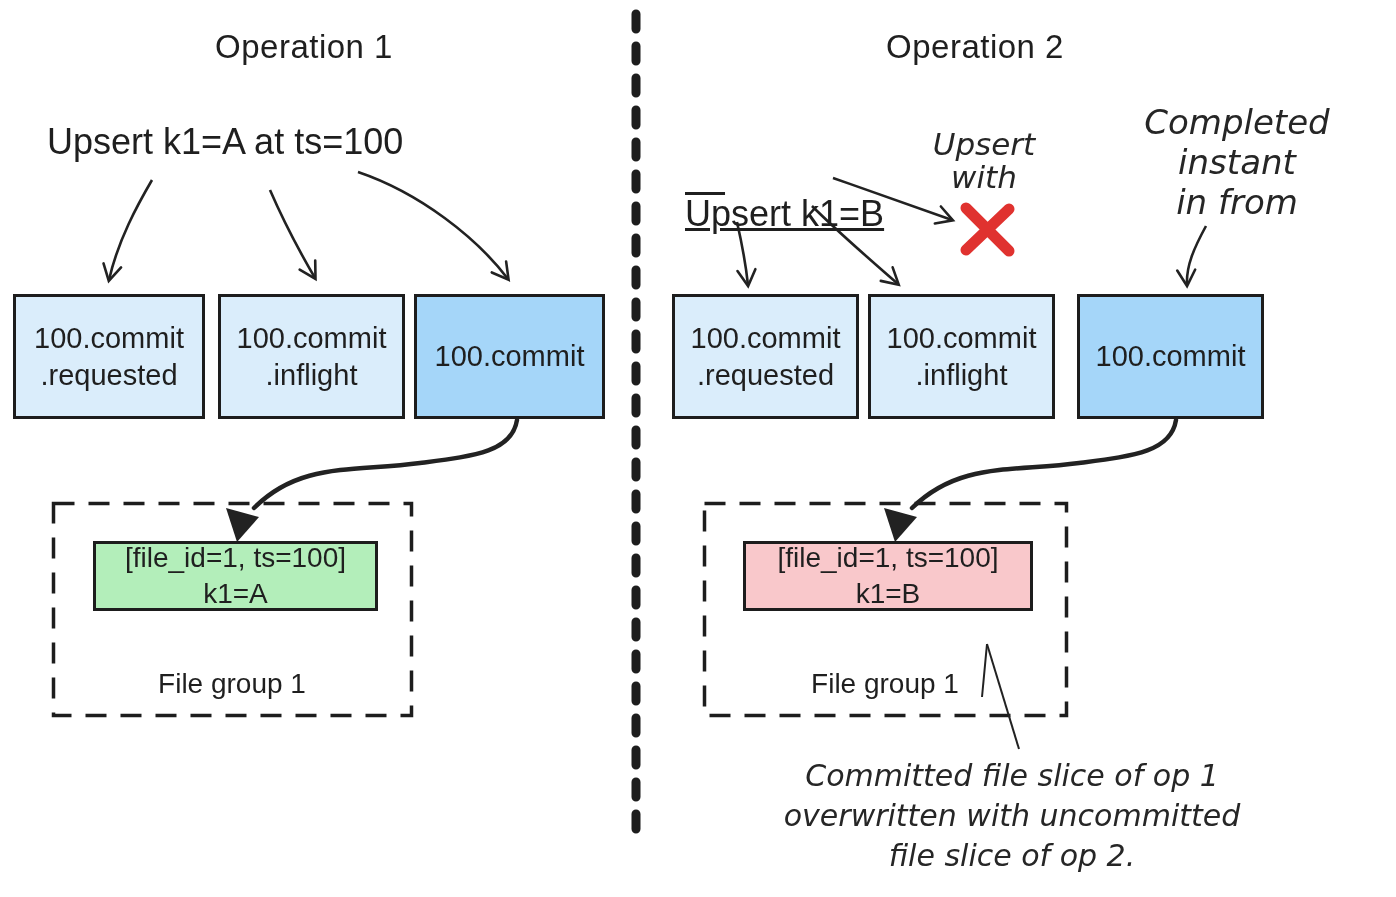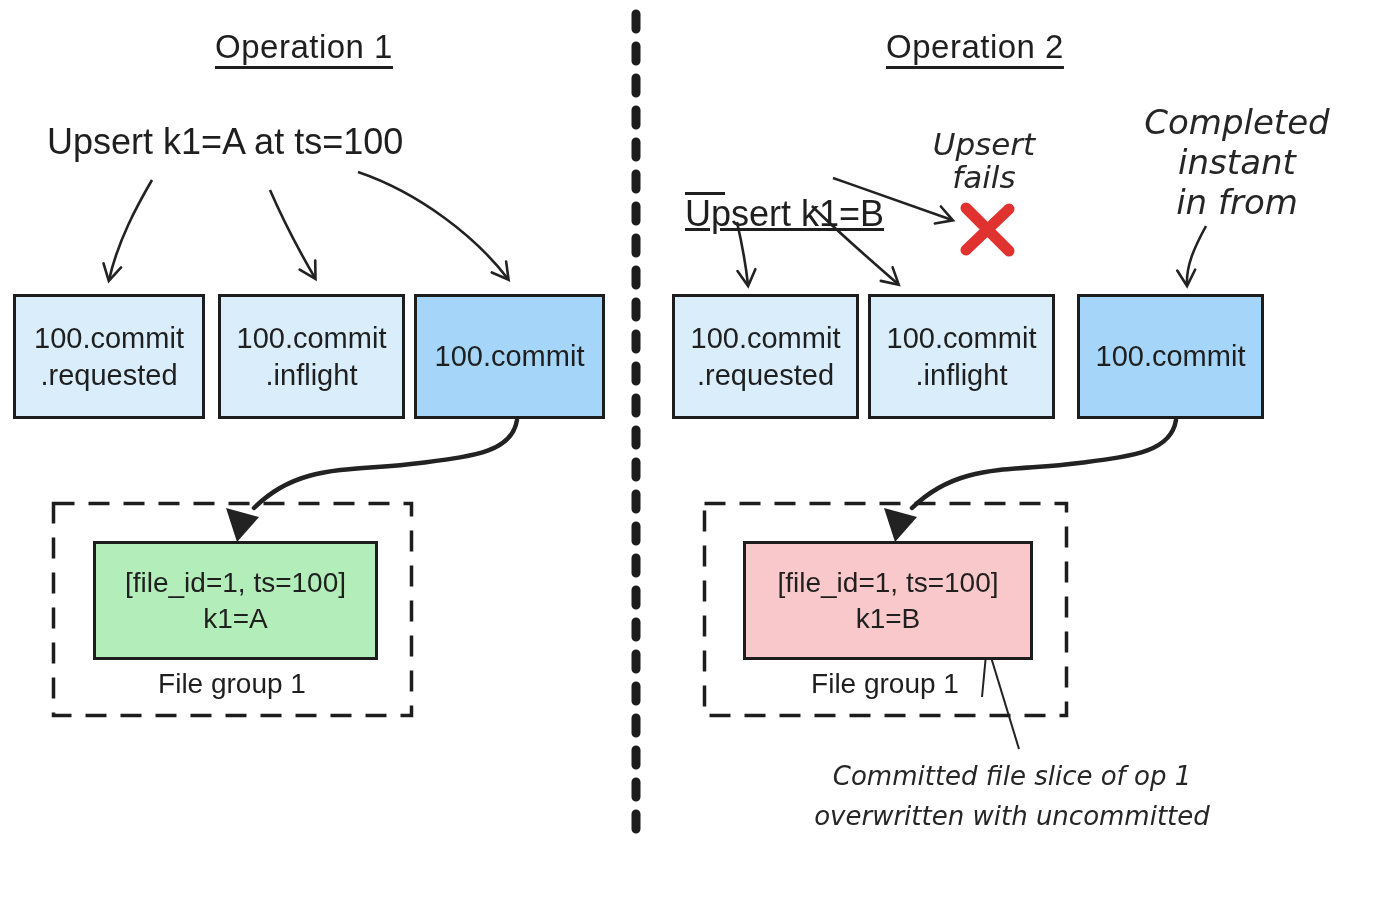--- a/index.html
+++ b/index.html
@@ -10,21 +10,20 @@
     font-family:"Liberation Sans", sans-serif;
     color:#1f1f1f;
     overflow:hidden;
   }
   .abs{position:absolute;}
   svg.layer{position:absolute;left:0;top:0;pointer-events:none;}
 
   .op-title-wrap{text-align:center;font-size:33px;}
   .op-title{
     display:inline-block;
-    text-decoration:underline;
     text-decoration-thickness:3px;
     text-underline-offset:8px;
     letter-spacing:0.5px;
   }
 
   .action-text{font-size:36px;line-height:36px;white-space:pre;}
 
   .tbox{
     box-sizing:border-box;
     height:125px;
@@ -32,36 +31,36 @@
     background:#daedfb;
     display:flex;flex-direction:column;
     align-items:center;justify-content:center;
     font-size:29px;line-height:37px;
     text-align:center;
   }
   .tbox.committed{background:#a5d6f9;}
 
   .slice{
     box-sizing:border-box;
-    height:119px;
+    height:70px;
     border:3px solid #1d1d1d;
     display:flex;flex-direction:column;
     align-items:center;justify-content:center;
     font-size:28px;line-height:36px;
     text-align:center;
   }
   .slice.green{background:#b3eeba;}
   .slice.pink{background:#f9c8cb;}
 
   .fg-label{font-size:28px;text-align:center;}
 
   .hand{
     font-family:"DejaVu Sans", sans-serif;
     font-style:italic;
-    font-size:26px;
+    font-size:30px;
     line-height:36px;
     text-align:center;
     color:#262626;
   }
   .hand.small-lh{line-height:33px;}
   .hand.note-lh{line-height:40px;}
 </style>
 </head>
 <body>
 
@@ -137,21 +136,21 @@
     <span class="op-title">Operation 2</span>
   </div>
 
   <div class="abs action-text" style="left:685px;top:124px;text-decoration:underline;">
     <div>Upsert k1=B</div>
     <div>at ts=100</div>
   </div>
 
   <div class="abs hand small-lh" style="left:904px;top:128px;width:160px;font-size:31px;">
     <div>Upsert</div>
-    <div>fails</div>
+    <div>with</div>
   </div>
 
   <div class="abs hand" style="left:1085px;top:102px;width:304px;font-size:34px;line-height:40px;">
     <div>Completed instant</div>
     <div>in from</div>
   </div>
 
   <div class="abs tbox" style="left:672px;top:294px;width:187px;">
     <span>100.commit</span>
     <span>.requested</span>
@@ -166,15 +165,16 @@
 
   <div class="abs slice pink" style="left:743px;top:541px;width:290px;">
     <span>[file_id=1, ts=100]</span>
     <span>k1=B</span>
   </div>
   <div class="abs fg-label" style="left:704px;top:668px;width:362px;">File group 1</div>
 
   <div class="abs hand note-lh" style="left:762px;top:756px;width:500px;">
     <div>Committed file slice of op 1</div>
     <div>overwritten with uncommitted</div>
+    <div>file slice of op 2.</div>
   </div>
 
 </div>
 
 </body></html>

